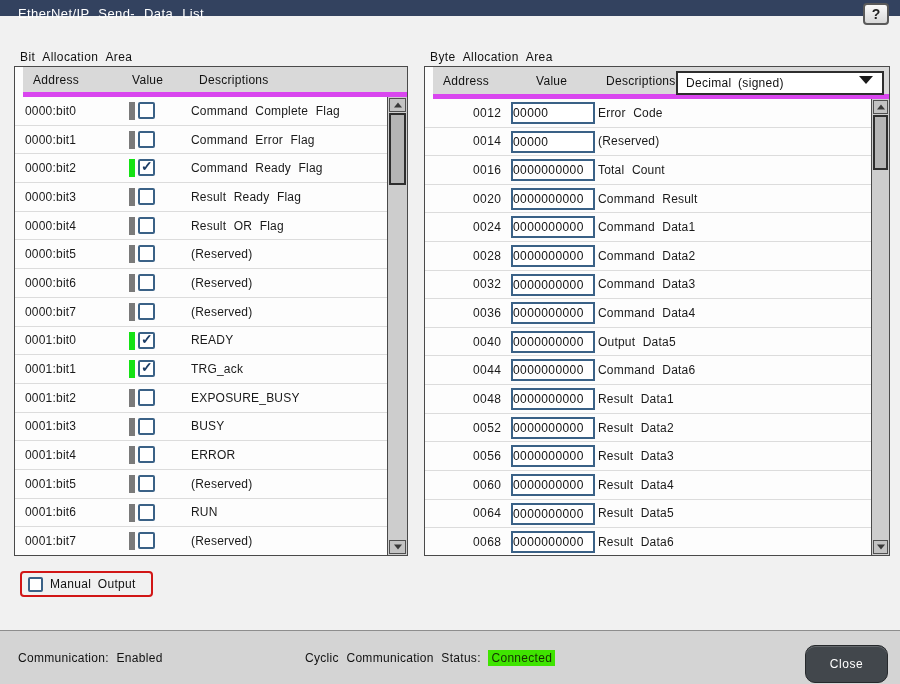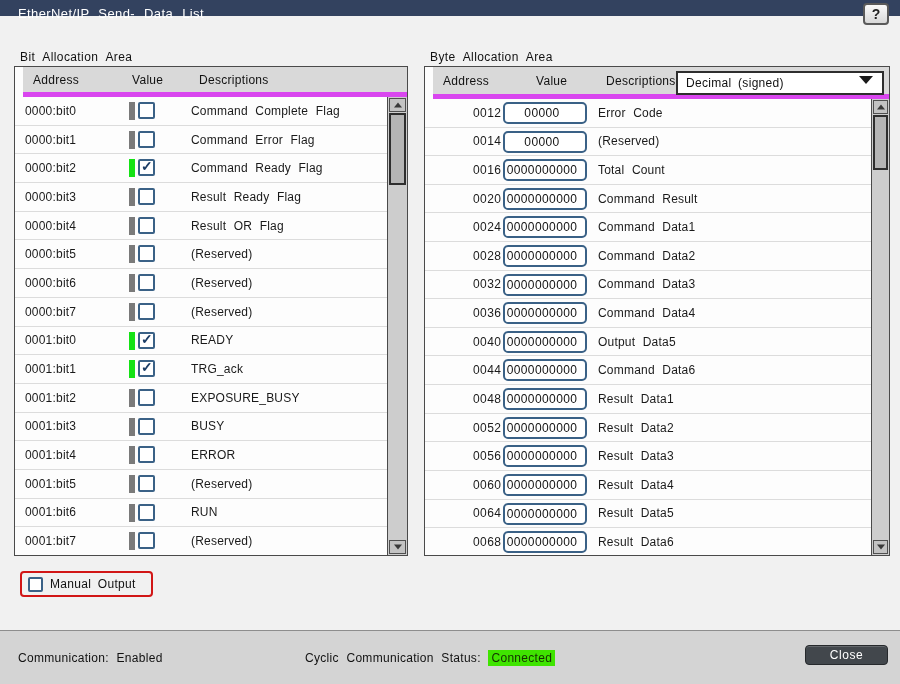--- a/index.html
+++ b/index.html
@@ -45,22 +45,22 @@
   .bit-row .desc  { position:absolute; left:176px; top:50%; transform:translateY(-50%); font-size:12px; color:#1a1a1a; letter-spacing:.2px; word-spacing:4px; white-space:nowrap; }
   .bit-row .bar   { position:absolute; left:114px; top:5px; width:6px; height:18px; background:#7a7a7a; }
   .bit-row.on .bar{ background:#15e215; }
   .chk { position:absolute; left:123px; top:5px; width:17px; height:17px; background:#ffffff;
     border:2px solid #3a6186; border-radius:2px; cursor:pointer; }
   .chk .tick { display:none; position:absolute; left:1px; top:-3px; font-size:14px; font-weight:bold; color:#1c3d66; line-height:17px; }
   .bit-row.on .chk .tick { display:block; }
 
   .byte-row .addr { position:absolute; left:10px;  top:50%; transform:translateY(-50%); font-size:12px; color:#1a1a1a; letter-spacing:.4px;margin-left:38px; }
   .byte-row .desc { position:absolute; left:173px; top:50%; transform:translateY(-50%); font-size:12px; color:#1a1a1a; letter-spacing:.2px; word-spacing:4px; white-space:nowrap; }
-  .val-input { position:absolute; left:78px; top:3px; width:84px; height:22px; background:#fff;
-    border:2px solid #3a6186; border-radius:5px; text-align:center; padding-right:6px;
+  .val-input { position:absolute; left:86px; top:3px; width:84px; height:22px; background:#fff;
+    border:2px solid #3a6186; border-radius:0; text-align:left; padding-right:6px;
     font-family:"Liberation Sans",sans-serif; font-size:12px; color:#111; letter-spacing:.4px; }
 
   
   .vscroll { position:absolute; right:0; top:30px; bottom:0; width:20px; background:#cdcdcd; border-left:1px solid #4a4a4a; }
   .byte-table .vscroll { top:32px; width:18px; }
   .sb-btn { position:absolute; left:1px; right:1px; height:14px; background:#c3c3c3; border:1px solid #4f4f4f; }
   .sb-up { top:1px; } .sb-down { bottom:1px; }
   .arr-up, .arr-down { position:absolute; left:50%; top:50%; transform:translate(-50%,-50%); width:0; height:0; }
   .arr-up   { border-left:4px solid transparent; border-right:4px solid transparent; border-bottom:5px solid #3a3a3a; }
   .arr-down { border-left:4px solid transparent; border-right:4px solid transparent; border-top:5px solid #3a3a3a; }
@@ -74,22 +74,22 @@
   .manual-output .chk { left:6px; top:4px; width:15px; height:15px; }
   .manual-output .mo-label { position:absolute; left:28px; top:50%; transform:translateY(-50%);
     font-size:12px; color:#111; letter-spacing:.3px; word-spacing:3px; white-space:nowrap; }
 
   
   .footer-sep { position:absolute; left:0; top:630px; width:900px; height:1px; background:#8d8d8d; }
   .footer { position:absolute; left:0; top:631px; width:900px; height:53px; background:#d4d4d4; }
   .footer .comm { position:absolute; left:18px; top:20px; font-size:12px; color:#111; letter-spacing:.3px; word-spacing:4px; }
   .footer .cyclic { position:absolute; left:305px; top:20px; font-size:12px; color:#111; letter-spacing:.3px; word-spacing:4px; }
   .status-green { background:#3fe400; color:#143000; padding:1px 3px; }
-  .close-btn { position:absolute; right:12px; top:14px; width:83px; height:20px;
-    background:#42474c; border:1px solid #26292c; border-radius:4px;
+  .close-btn { position:absolute; right:12px; top:14px; width:83px; height:38px;
+    background:#42474c; border:1px solid #26292c; border-radius:10px;
     box-shadow: inset 0 1px 0 rgba(255,255,255,.18);
     color:#fff; font-family:"Liberation Sans",sans-serif; font-size:12px; letter-spacing:.6px; cursor:pointer; }
 </style>
 </head>
 <body>
 
 <div class="window">
 
   <div class="titlebar">
     <span class="title">EtherNet/IP Send- Data List</span>

